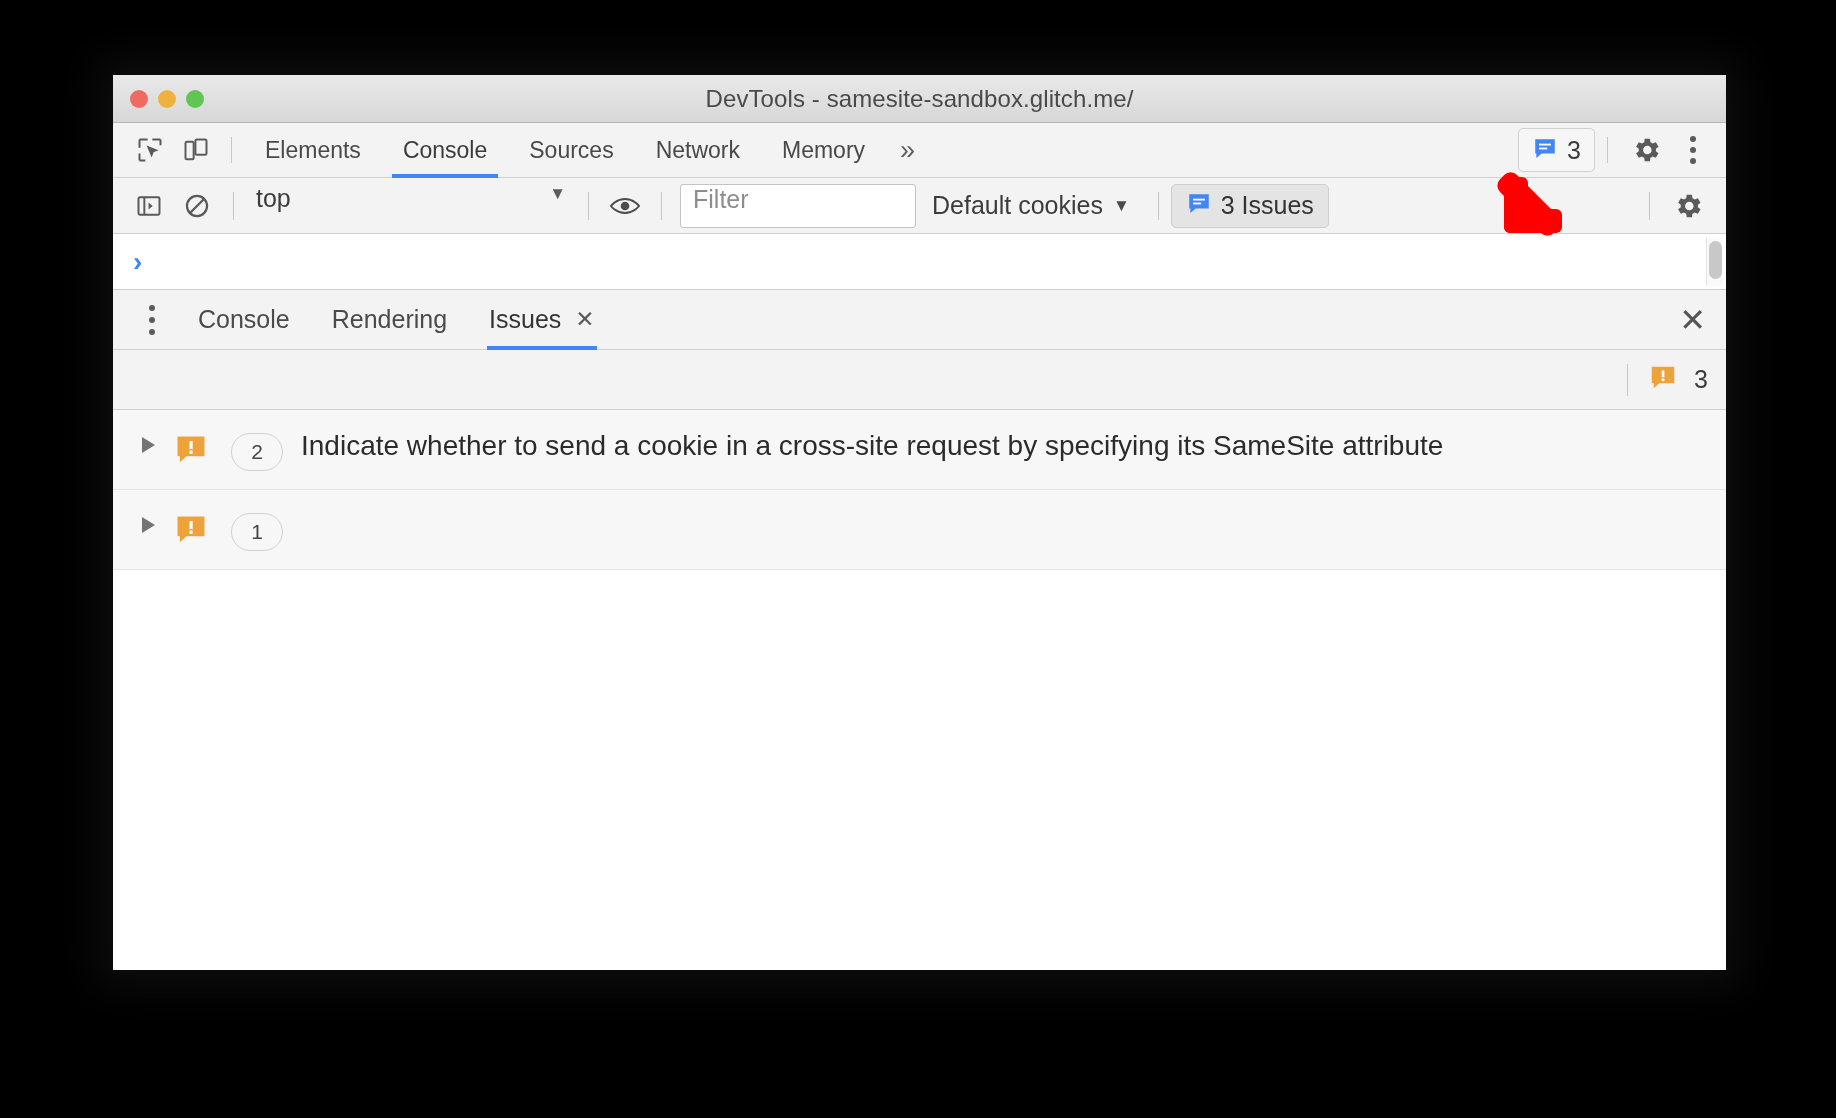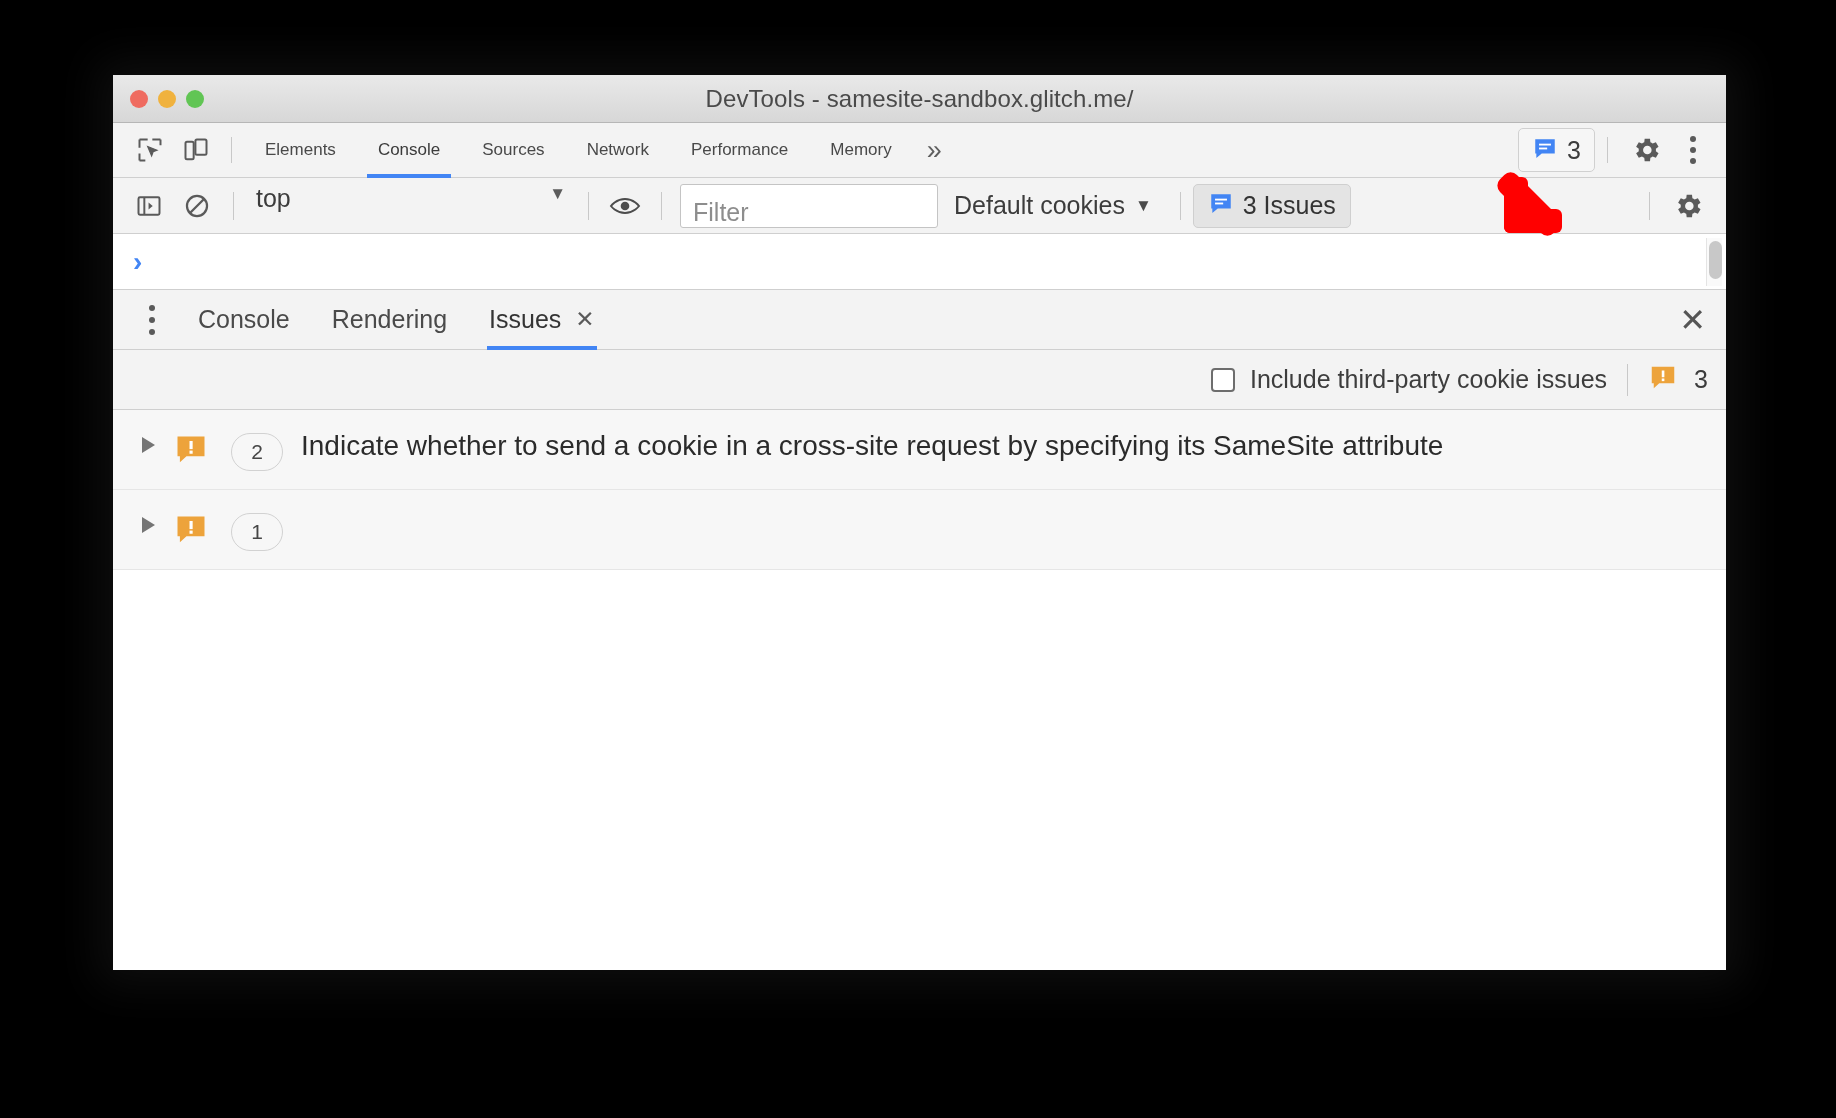--- a/index.html
+++ b/index.html
@@ -56,21 +56,21 @@
   .tb-icon-btn {
     width: 46px; height: 42px;
     display: flex; align-items: center; justify-content: center;
     color: #5a5a5a;
   }
   .tb-icon-btn:first-child { margin-left: 14px; }
   .vsep { width: 1px; height: 26px; background: #c8c8c8; margin: 0 12px; }
   .panel-tab {
     height: 55px; padding: 0 21px;
     display: flex; align-items: center;
-    font-size: 17px; color: #494949;
+    font-size: 23px; color: #494949;
     position: relative;
   }
   .panel-tab.active { color: #3b3b3b; }
   .panel-tab.active::after {
     content: ""; position: absolute; left: 10px; right: 10px; bottom: 0;
     height: 4px; background: #4285f4;
   }
   .chev-more {
     font-size: 27px; color: #5f5f5f; padding: 0 14px;
     display: flex; align-items: center; height: 55px;
@@ -97,23 +97,23 @@
     padding: 0 12px;
   }
   .ct-btn { width: 48px; height: 44px; display: flex; align-items: center; justify-content: center; }
   #context-select {
     display: flex; align-items: flex-start;
     width: 330px; height: 44px; padding: 0 10px;
     font-size: 25px; color: #3c3c3c;
   }
   #context-select .caret { margin-left: auto; color: #5c5c5c; font-size: 17px; }
   #filter-input {
-    width: 258px; height: 44px;
+    width: 236px; height: 44px;
     background: #ffffff; border: 1px solid #c4c4c4; border-radius: 3px;
-    display: flex; align-items: flex-end; padding: 0 12px;
+    display: flex; align-items: flex-start; padding: 0 12px;
     font-size: 25px; color: #8d8d8d;
     margin-left: 6px;
   }
   #levels-select {
     display: flex; align-items: center; gap: 10px;
     height: 44px; padding: 0 16px;
     font-size: 25px; color: #3c3c3c;
   }
   #levels-select .caret { font-size: 17px; color: #4a4a4a; }
   #issues-counter-btn {
@@ -276,23 +276,20 @@
         <span>Elements</span>
       </div>
       <div class="panel-tab active">
         <span>Console</span>
       </div>
       <div class="panel-tab">
         <span>Sources</span>
       </div>
       <div class="panel-tab">
         <span>Network</span>
-      </div>
-      <div class="panel-tab">
-        <span>Performance</span>
       </div>
       <div class="panel-tab">
         <span>Memory</span>
       </div>
       <div class="chev-more">
         <span>»</span>
       </div>
 
       <div id="tabbar-right">
         <div class="issues-chip">
@@ -399,24 +396,20 @@
         <span>Rendering</span>
       </div>
       <div class="drawer-tab active">
         <span>Issues</span>
         <span class="x">✕</span>
       </div>
       <div id="drawer-close">✕</div>
     </div>
 
     <div id="issues-options">
-      <div id="third-party-wrap">
-        <div class="checkbox"></div>
-        <div id="third-party-label">Include third-party cookie issues</div>
-      </div>
       <div class="toolbar-sep"></div>
       <span>
         <svg width="30" height="30" viewBox="0 0 24 24">
           <path d="M3 3h18v13.2h-12l-4.4 4V16.2H3z" fill="#eda33b"></path>
           <rect x="11" y="6" width="2.1" height="5.4" fill="#ffffff"></rect>
           <rect x="11" y="12.4" width="2.1" height="2.1" fill="#ffffff"></rect>
         </svg>
       </span>
       <div id="issues-total">3</div>
     </div>

